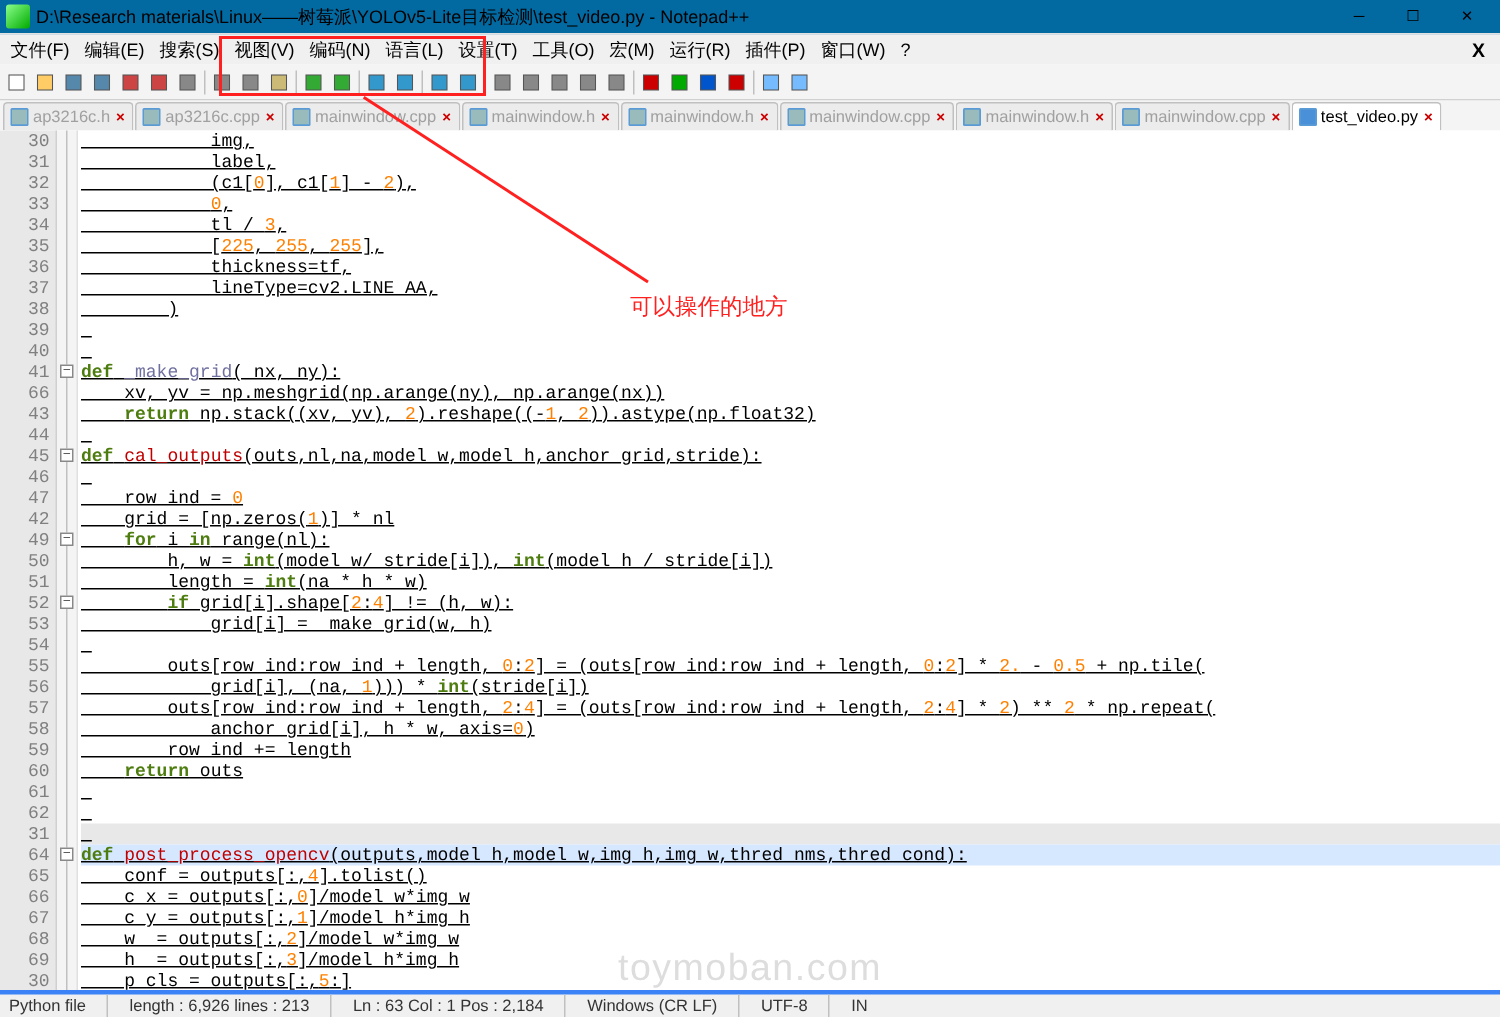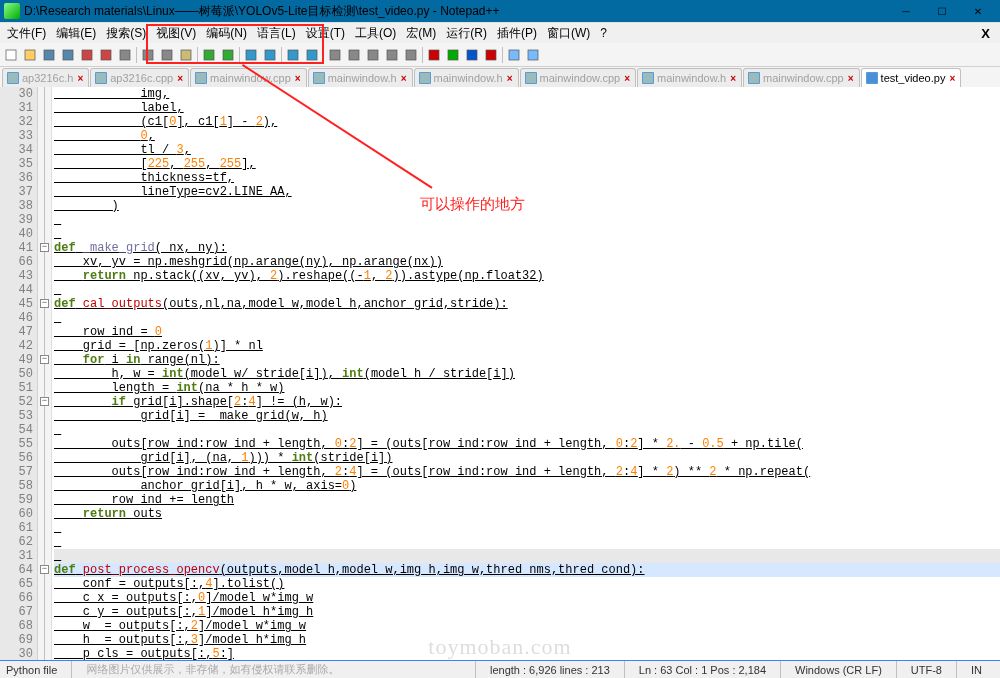--- a/index.html
+++ b/index.html
@@ -36,21 +36,21 @@
 .code { flex: 1; white-space: pre; overflow: hidden; padding-left: 2px; position: relative; }
 .code div.line { height: 14px; line-height: 14px; text-decoration: underline; }
 .code div.hl { background: #e8e8e8; }
 .code div.bluehl { background: #d6e8ff; }
 
 .kw { color: #4d7c0f; font-weight: bold; }
 .num { color: #ff8000; }
 .deffn { color: #c00000; }
 .deffn2 { color: #7070a0; }
 
-.statusbar { position: absolute; bottom: 0; left: 0; right: 0; height: 18px; background: #f0f0f0; border-top: 1px solid #3b82f6; display: flex; align-items: center; font-size: 11px; color: #333; padding: 0 4px; }
+.statusbar { position: absolute; bottom: 0; left: 0; right: 0; height: 18px; background: #f0f0f0; border-top: 3px solid #3b82f6; display: flex; align-items: center; font-size: 11px; color: #333; padding: 0 4px; }
 .statusbar .seg { padding: 0 14px; border-left: 1px solid #c0c0c0; height: 100%; display: flex; align-items: center; }
 .statusbar .seg:first-child { border-left: none; padding-left: 2px; }
 
 .annotation-box { position: absolute; border: 2px solid #ff2020; pointer-events: none; }
 .annotation-line { position: absolute; background: #ff2020; height: 1.5px; transform-origin: 0 0; pointer-events: none; }
 .annotation-text { position: absolute; color: #ff2020; font-size: 15px; font-family: "Microsoft YaHei"; pointer-events: none; }
 .watermark { position: absolute; bottom: 2px; left: 0; right: 0; text-align: center; color: #bbb; font-size: 12px; pointer-events: none; }
 </style>
 </head>
 <body>
@@ -362,24 +362,23 @@
       <div class="fold-box" style="top: 268px;">−</div>
       <div class="fold-box" style="top: 310px;">−</div>
       <div class="fold-box" style="top: 478px;">−</div>
       <div class="fold-box" style="top: 576px;">−</div>
     </div>
   <div class="code" id="code"><div class="line">            img,</div><div class="line">            label,</div><div class="line">            (c1[<span class="num">0</span>], c1[<span class="num">1</span>] - <span class="num">2</span>),</div><div class="line">            <span class="num">0</span>,</div><div class="line">            tl / <span class="num">3</span>,</div><div class="line">            [<span class="num">225</span>, <span class="num">255</span>, <span class="num">255</span>],</div><div class="line">            thickness=tf,</div><div class="line">            lineType=cv2.LINE_AA,</div><div class="line">        )</div><div class="line">&nbsp;</div><div class="line">&nbsp;</div><div class="line"><span class="kw">def</span> <span class="deffn2">_make_grid</span>( nx, ny):</div><div class="line">    xv, yv = np.meshgrid(np.arange(ny), np.arange(nx))</div><div class="line">    <span class="kw">return</span> np.stack((xv, yv), <span class="num">2</span>).reshape((-<span class="num">1</span>, <span class="num">2</span>)).astype(np.float32)</div><div class="line">&nbsp;</div><div class="line"><span class="kw">def</span> <span class="deffn">cal_outputs</span>(outs,nl,na,model_w,model_h,anchor_grid,stride):</div><div class="line">&nbsp;</div><div class="line">    row_ind = <span class="num">0</span></div><div class="line">    grid = [np.zeros(<span class="num">1</span>)] * nl</div><div class="line">    <span class="kw">for</span> i <span class="kw">in</span> range(nl):</div><div class="line">        h, w = <span class="kw">int</span>(model_w/ stride[i]), <span class="kw">int</span>(model_h / stride[i])</div><div class="line">        length = <span class="kw">int</span>(na * h * w)</div><div class="line">        <span class="kw">if</span> grid[i].shape[<span class="num">2</span>:<span class="num">4</span>] != (h, w):</div><div class="line">            grid[i] = _make_grid(w, h)</div><div class="line">&nbsp;</div><div class="line">        outs[row_ind:row_ind + length, <span class="num">0</span>:<span class="num">2</span>] = (outs[row_ind:row_ind + length, <span class="num">0</span>:<span class="num">2</span>] * <span class="num">2.</span> - <span class="num">0.5</span> + np.tile(</div><div class="line">            grid[i], (na, <span class="num">1</span>))) * <span class="kw">int</span>(stride[i])</div><div class="line">        outs[row_ind:row_ind + length, <span class="num">2</span>:<span class="num">4</span>] = (outs[row_ind:row_ind + length, <span class="num">2</span>:<span class="num">4</span>] * <span class="num">2</span>) ** <span class="num">2</span> * np.repeat(</div><div class="line">            anchor_grid[i], h * w, axis=<span class="num">0</span>)</div><div class="line">        row_ind += length</div><div class="line">    <span class="kw">return</span> outs</div><div class="line">&nbsp;</div><div class="line">&nbsp;</div><div class="line hl">&nbsp;</div><div class="line bluehl"><span class="kw">def</span> <span class="deffn">post_process_opencv</span>(outputs,model_h,model_w,img_h,img_w,thred_nms,thred_cond):</div><div class="line">    conf = outputs[:,<span class="num">4</span>].tolist()</div><div class="line">    c_x = outputs[:,<span class="num">0</span>]/model_w*img_w</div><div class="line">    c_y = outputs[:,<span class="num">1</span>]/model_h*img_h</div><div class="line">    w  = outputs[:,<span class="num">2</span>]/model_w*img_w</div><div class="line">    h  = outputs[:,<span class="num">3</span>]/model_h*img_h</div><div class="line">    p_cls = outputs[:,<span class="num">5</span>:]</div></div>
 </div>
 
 <div class="statusbar">
   <div class="seg">Python file</div>
-  <div class="seg" style="flex:1;color:#aaa">  网络图片仅供展示，非存储，如有侵权请联系删除。</div>
   <div class="seg">length : 6,926    lines : 213</div>
   <div class="seg">Ln : 63   Col : 1   Pos : 2,184</div>
   <div class="seg">Windows (CR LF)</div>
   <div class="seg">UTF-8</div>
   <div class="seg">IN</div>
 </div>
 
 <div class="annotation-box" style="left:146px; top:24px; width:178px; height:40px;"></div>
 <div class="annotation-line" style="left:243px; top:64px; width:226px; transform: rotate(33deg);"></div>
 <div class="annotation-text" style="left:420px; top:176px;margin-top:19px;">可以操作的地方</div>
-<div class="watermark" style="bottom:18px;font-size:22px;color:rgba(180,180,180,.45);letter-spacing:1px;font-family:Liberation Serif, serif;">toymoban.com</div>
+<div class="watermark" style="bottom:18px;font-size:25px;color:rgba(180,180,180,.45);letter-spacing:1px;">toymoban.com</div>
 
 </body></html>

